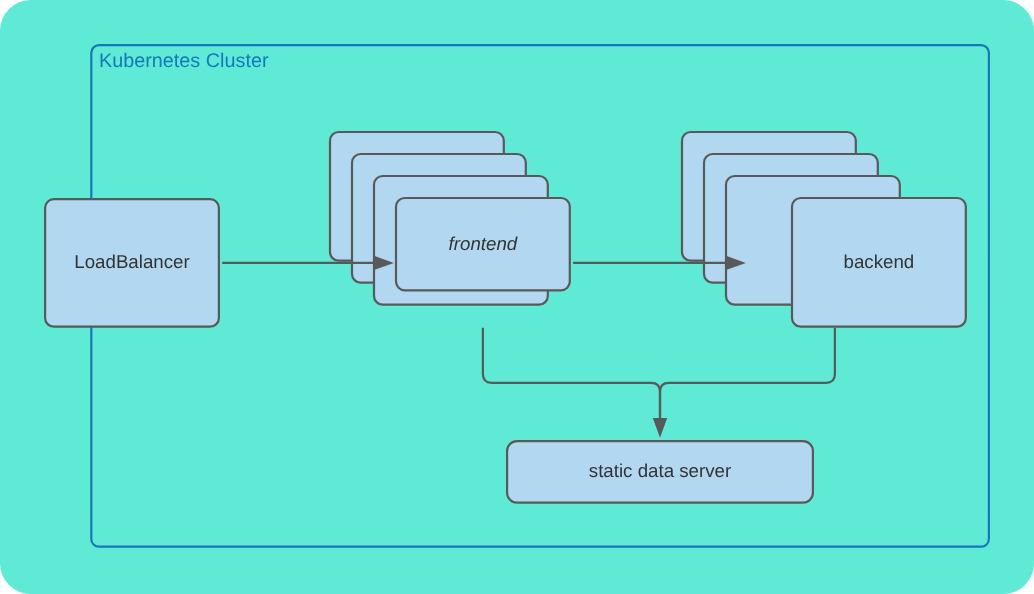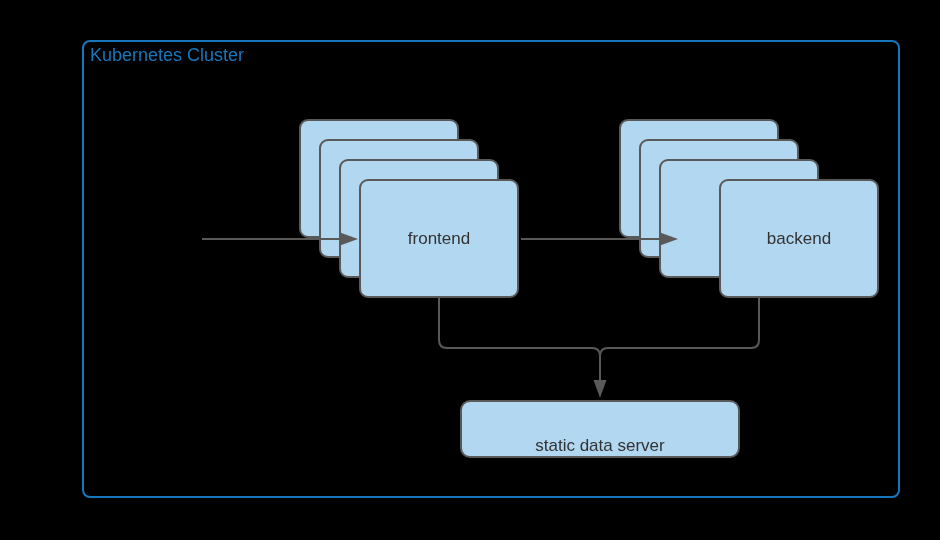--- a/index.html
+++ b/index.html
@@ -5,22 +5,23 @@
   html, body {
     margin: 0;
     padding: 0;
     background: #ffffff;
     font-family: "Liberation Sans", sans-serif;
   }
   .canvas {
     position: relative;
     width: 940px;
     height: 540px;
-    background: #000000;
+    background: #5eead4;
     overflow: hidden;
+    border-radius: 28px;
   }
   .cluster {
     position: absolute;
     left: 82px;
     top: 40px;
     width: 818px;
     height: 458px;
     border: 2px solid #1777BD;
     border-radius: 8px;
     box-sizing: border-box;
@@ -53,48 +54,51 @@
     background: #B2D7F0;
     border: 2px solid #595959;
     border-radius: 9px;
     z-index: 2;
   }
   .lb      { left: 40px;  top: 180px; width: 160px; height: 118px; }
 
   .fe-r1   { left: 299px; top: 119px; width: 160px; height: 119px; }
   .fe-r2   { left: 319px; top: 139px; width: 160px; height: 119px; }
   .fe-r3   { left: 339px; top: 159px; width: 160px; height: 119px; }
-  .fe      { left: 359px; top: 179px; width: 160px; height: 119px; }
+  .fe      { left: 359px; top: 179px; width: 160px; height: 86px; font-style: italic; }
 
   .be-r1   { left: 619px; top: 119px; width: 160px; height: 119px; }
   .be-r2   { left: 639px; top: 139px; width: 160px; height: 119px; }
   .be-r3   { left: 659px; top: 159px; width: 160px; height: 119px; }
   .be      { left: 679px; top: 179px; width: 160px; height: 119px; margin-left: 40px; }
 
-  .sds     { left: 460px; top: 400px; width: 280px; height: 58px; border-radius: 10px; align-items: flex-end; }
+  .sds     { left: 460px; top: 400px; width: 280px; height: 58px; border-radius: 10px; }
 
   .edges {
     position: absolute;
     left: 0;
     top: 0;
     width: 940px;
     height: 540px;
     z-index: 3;
     pointer-events: none;
   }
 </style>
 </head>
 <body>
 
 <div class="canvas">
 
   <div class="cluster">
     <span class="cluster-label">Kubernetes Cluster</span>
   </div>
 
+  <div class="node lb">
+    <span>LoadBalancer</span>
+  </div>
 
   <div class="replica fe-r1"></div>
   <div class="replica fe-r2"></div>
   <div class="replica fe-r3"></div>
   <div class="node fe">
     <span>frontend</span>
   </div>
 
   <div class="replica be-r1"></div>
   <div class="replica be-r2"></div>

